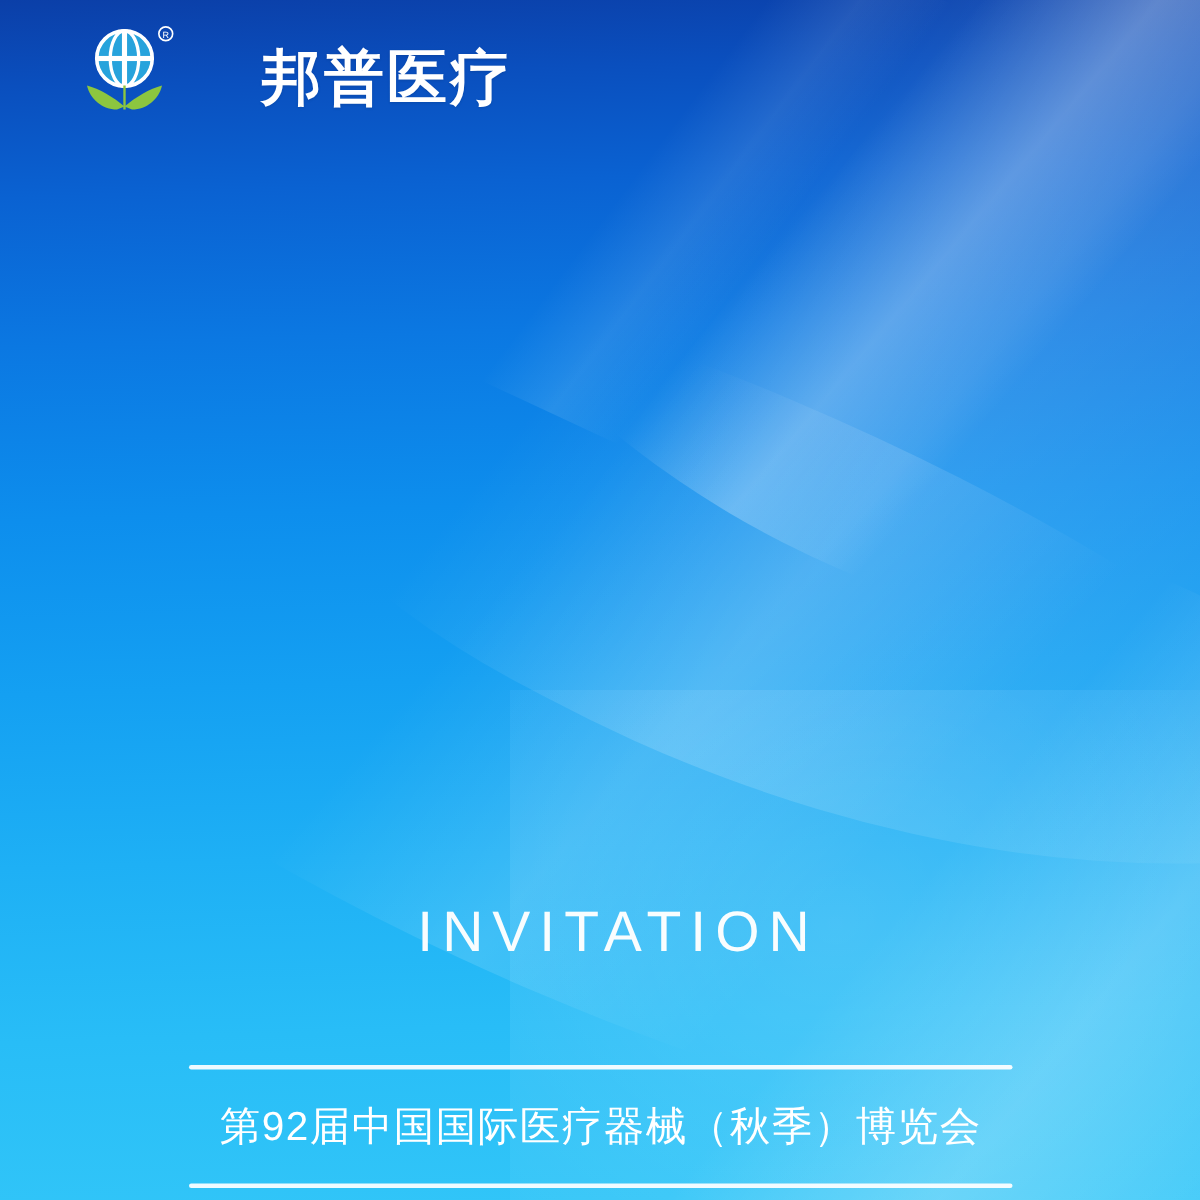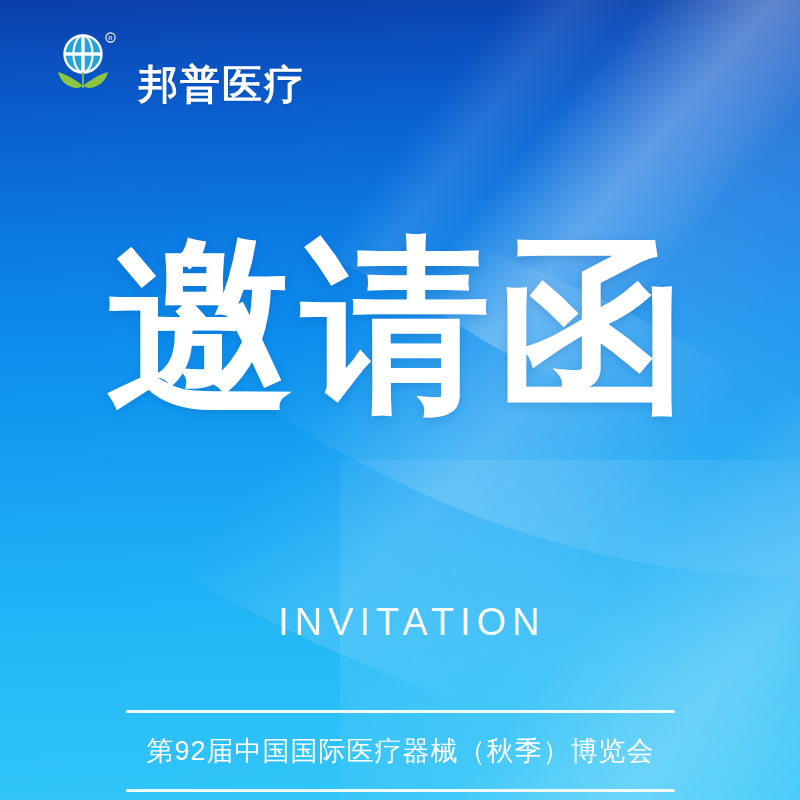--- a/index.html
+++ b/index.html
@@ -94,24 +94,25 @@
   }
 
   
   .brand-bar {
     position: absolute;
     top: 0;
     left: 0;
     width: 100%;
     height: 104px;
     display: flex;
-    align-items: flex-end;
+    align-items: center;
     padding-left: 46px;
     box-sizing: border-box;
     z-index: 6;
+    gap: 36px;
   }
 
   .logo-mark {
     position: relative;
     width: 74px;
     height: 74px;
     flex: 0 0 auto;
     margin-right: 18px;
   }
   .logo-mark svg { display: block; }
@@ -228,21 +229,20 @@
 
         <path d="M37 56 C30 50 20 44 12 42 C14 51 22 58 32 58 Z" fill="#8cc63f"></path>
         <path d="M37 56 C44 50 54 44 62 42 C60 51 52 58 42 58 Z" fill="#8cc63f"></path>
         <path d="M36.2 42 h1.6 v16 h-1.6 z" fill="#8cc63f"></path>
       </svg>
     </div>
 
     <div class="brand-name">邦普医疗</div>
   </div>
 
-  <div class="main-title">邀请函</div>
 
 
   <div class="eng-title">INVITATION</div>
 
   <div class="footer-block">
     <div class="rule rule-top"></div>
     <div class="footer-text">第92届中国国际医疗器械（秋季）博览会</div>
     <div class="rule rule-bottom"></div>
   </div>
 

